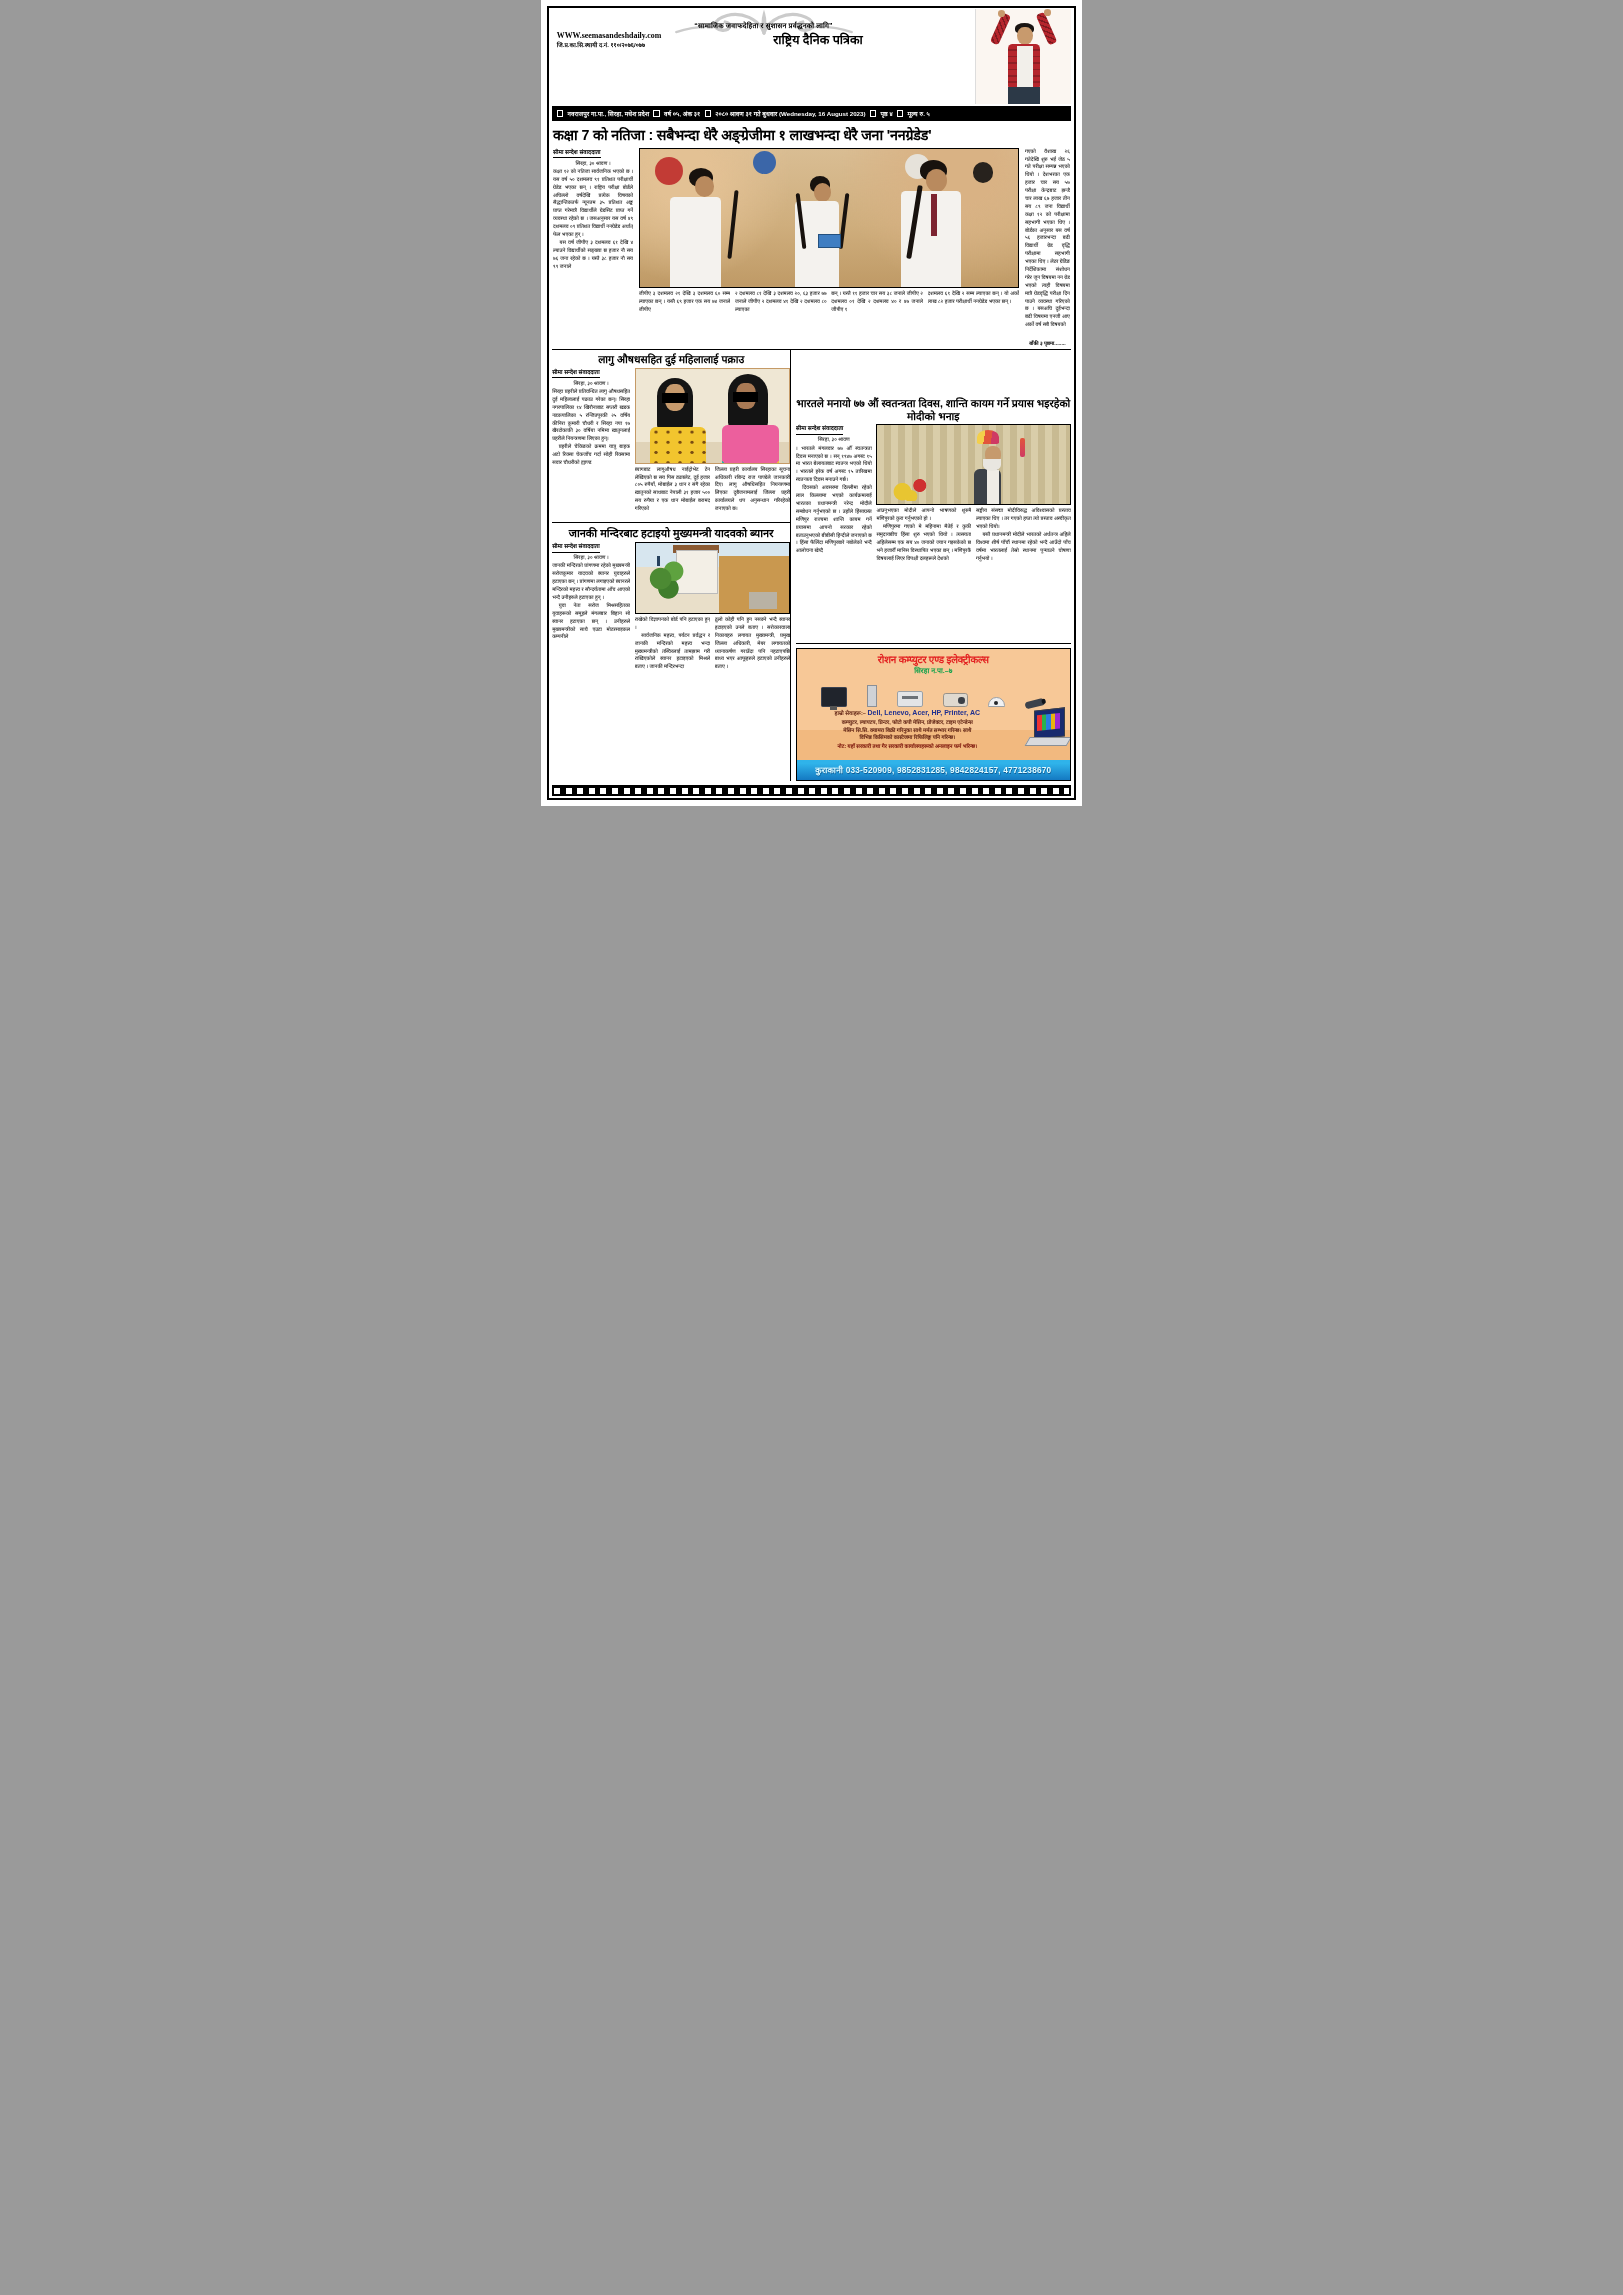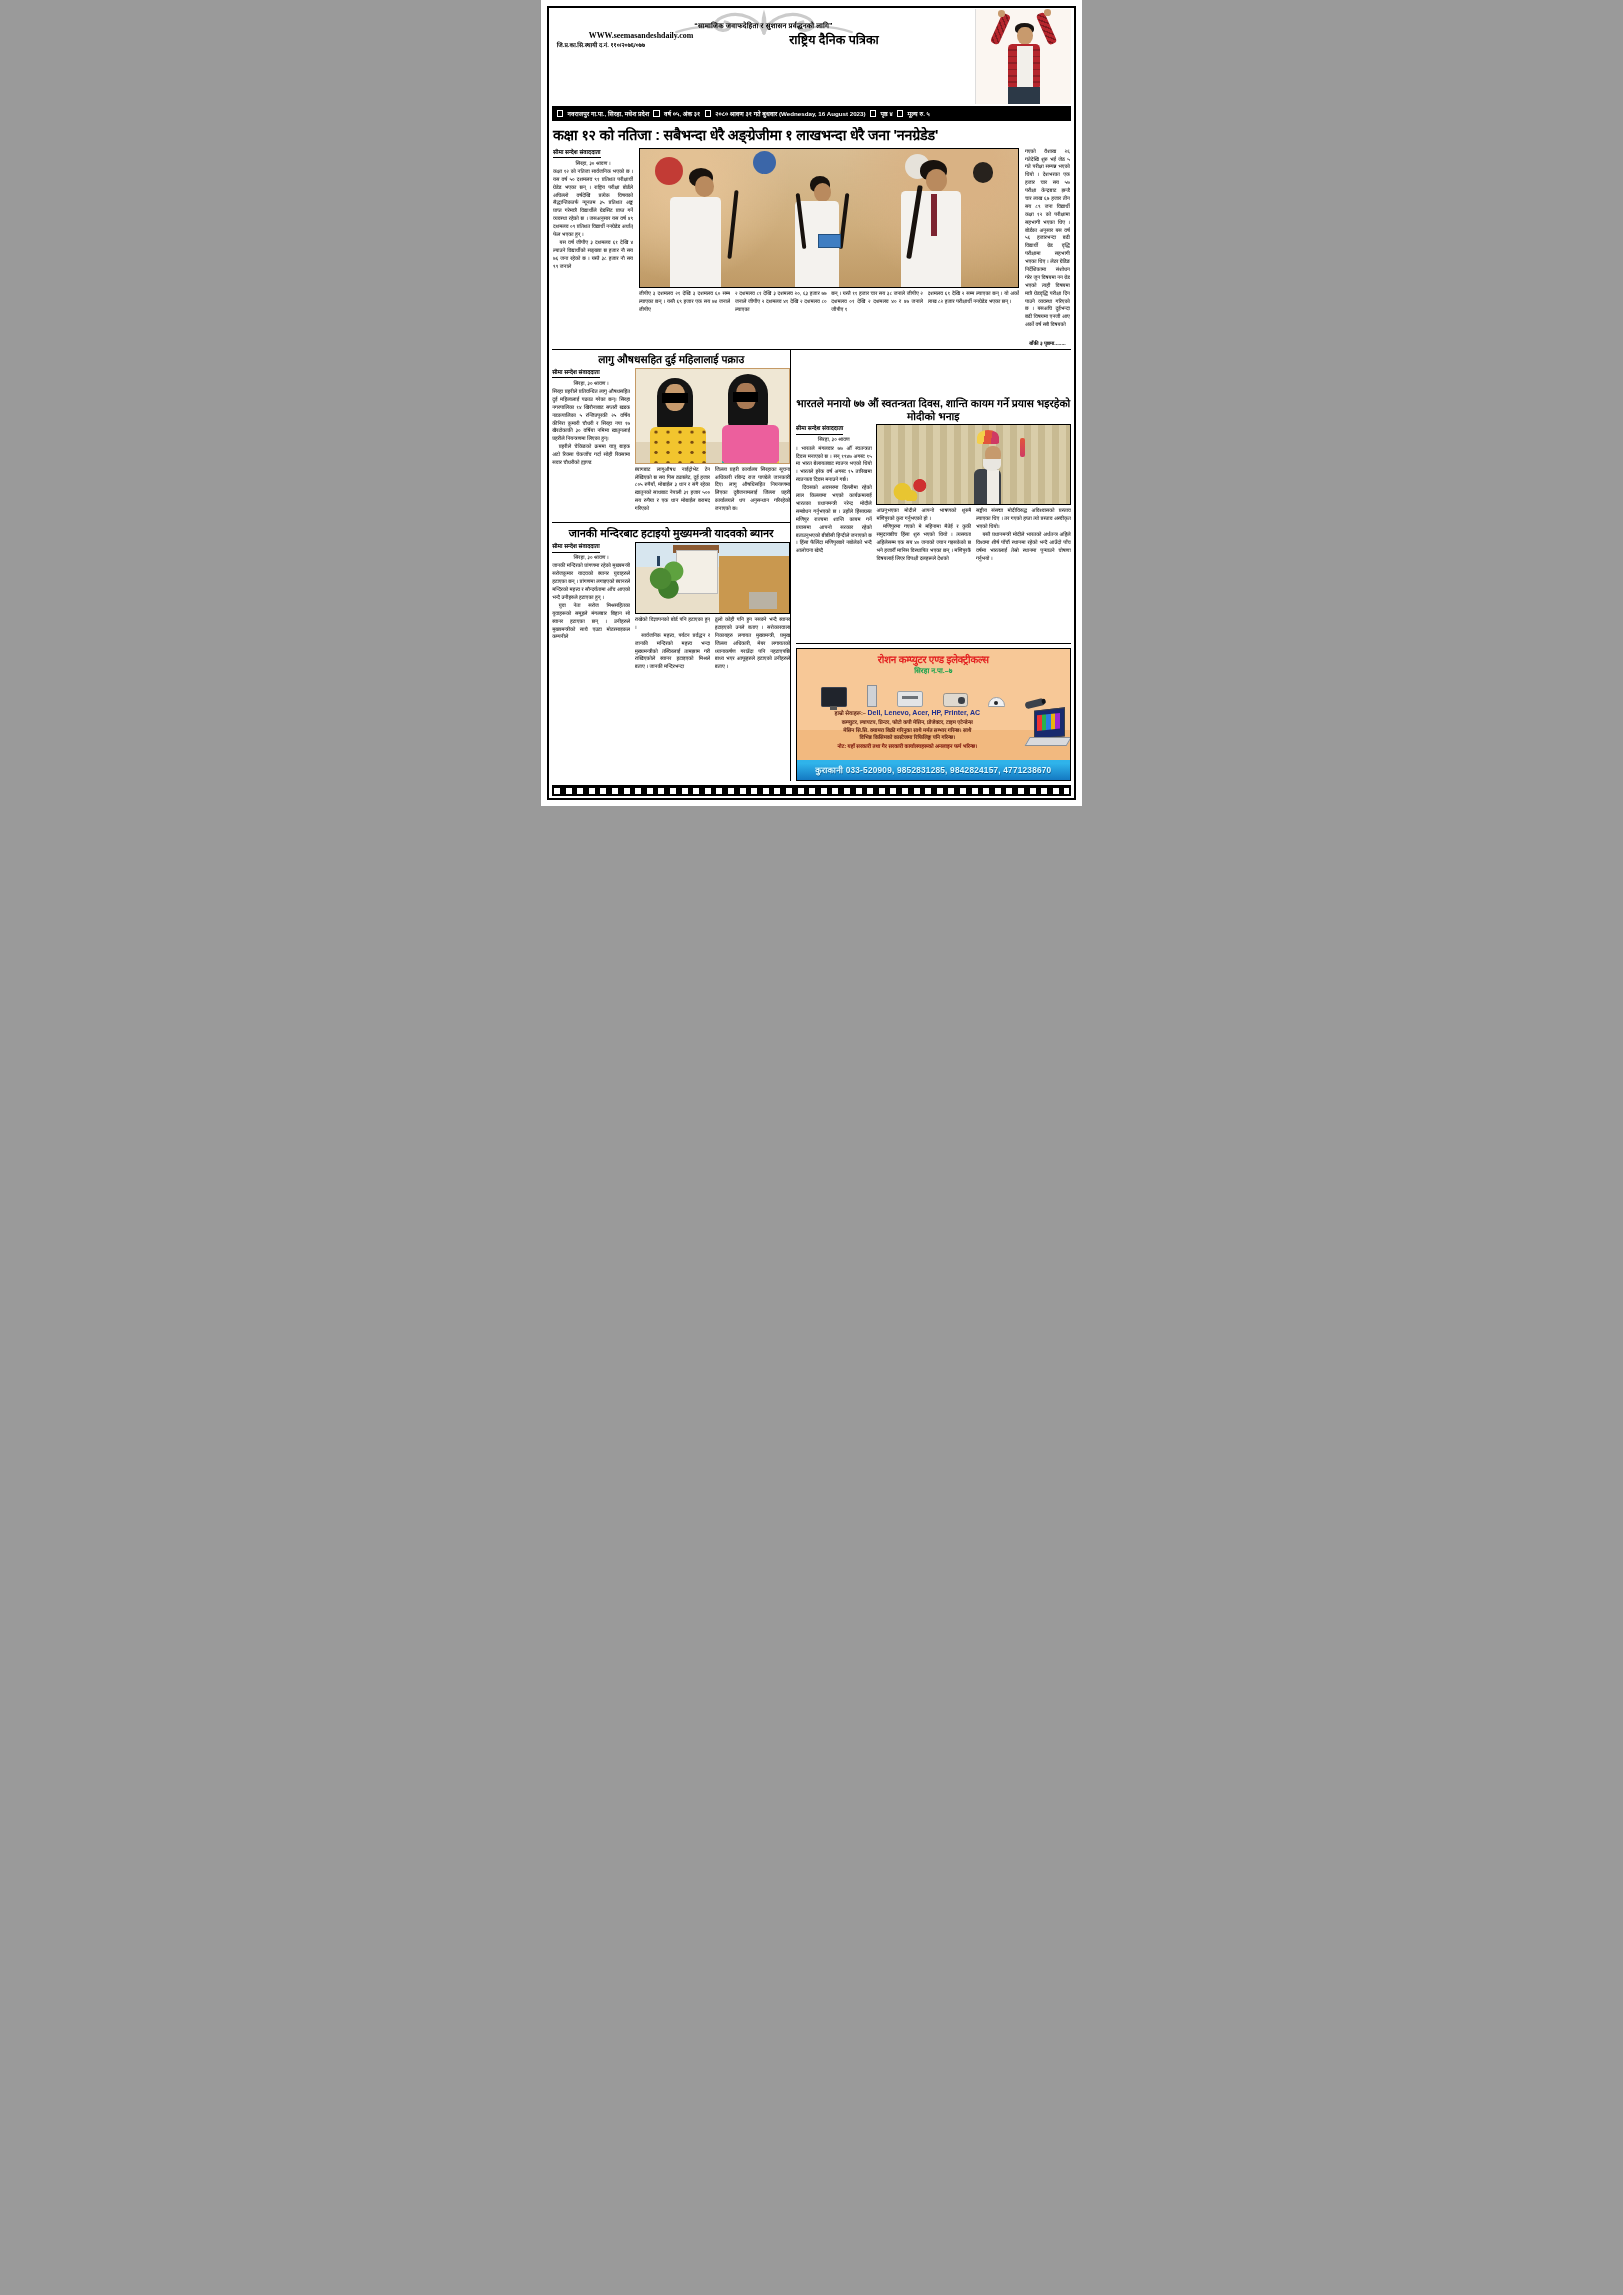--- a/index.html
+++ b/index.html
@@ -8,21 +8,21 @@
 
   
   .masthead { position:relative; height:95px; display:flex; }
   .mast-left { flex:1; position:relative; text-align:center; overflow:hidden; }
   .ornament { position:absolute; top:0; left:50%; transform:translateX(-50%); opacity:.9; }
   .slogan { position:relative; font-size:7px; font-weight:bold; margin-top:12px; letter-spacing:0.2px; }
   .np-title { position:relative; font-size:35px; font-weight:900; line-height:1.05; letter-spacing:0.9px;
               text-shadow:2.3px 1.9px 0 #b9b9b9; margin-top:0; }
   .mast-bottom { display:flex; align-items:flex-end; margin-top:0.9px; }
   .mast-ids { text-align:left; padding-left:4.6px; }
-  .website { font-size:7.9px; font-weight:bold; font-family:"Liberation Serif", serif;margin-left:32px; }
+  .website { font-size:7.9px; font-weight:bold; font-family:"Liberation Serif", serif; }
   .regno { font-size:6px; font-weight:bold; margin-top:0.9px; }
   .daily { flex:1; font-size:12.5px; font-weight:900; padding-bottom:0.9px; }
   .mast-right { width:95px; position:relative; background:#fbf6f1; border-left:0.5px solid #ddd; overflow:hidden; }
   .mp-head { position:absolute; left:41px; top:17.6px; width:15.7px; height:18.5px; background:#c89a6d; border-radius:45% 45% 50% 50%; }
   .mp-hair { position:absolute; left:39px; top:14px; width:19.4px; height:10.2px; background:#191513; border-radius:50% 50% 40% 40%; }
   .mp-armL { position:absolute; left:20.4px; top:3.7px; width:9.3px; height:32px; background:repeating-linear-gradient(45deg,#b5252c 0 2.8px,#7e1a1f 2.8px 4.2px); transform:rotate(24deg); border-radius:3.7px; }
   .mp-armR { position:absolute; left:66px; top:2.8px; width:9.3px; height:33px; background:repeating-linear-gradient(45deg,#b5252c 0 2.8px,#7e1a1f 2.8px 4.2px); transform:rotate(-24deg); border-radius:3.7px; }
   .mp-fistL { position:absolute; left:22px; top:0.9px; width:7.4px; height:6.5px; background:#c89a6d; border-radius:50%; }
   .mp-fistR { position:absolute; left:68px; top:0; width:7.4px; height:6.5px; background:#c89a6d; border-radius:50%; }
   .mp-torso { position:absolute; left:32px; top:35px; width:32px; height:44px; background:repeating-linear-gradient(0deg,#b5252c 0 4.6px,#8e1e24 4.6px 6.5px), repeating-linear-gradient(90deg,rgba(255,255,255,.25) 0 1.4px, transparent 1.4px 5.6px); background-blend-mode:multiply; border-radius:4.6px 4.6px 1.9px 1.9px; }
@@ -182,21 +182,21 @@
     <span class="sq"></span>
     <span>वर्ष ०५, अंक ३१</span>
     <span class="sq"></span>
     <span>२०८० श्रावण ३१ गते बुधवार (Wednesday, 16 August 2023)</span>
     <span class="sq"></span>
     <span>पृष्ठ ४</span>
     <span class="sq"></span>
     <span>मूल्य रु. ५</span>
   </div>
 
-  <div class="lead-headline">कक्षा १२ को नतिजा : सबैभन्दा धेरै अङ्ग्रेजीमा १ लाखभन्दा धेरै जना 'ननग्रेडेड'</div>
+  <div class="lead-headline">कक्षा 7 को नतिजा : सबैभन्दा धेरै अङ्ग्रेजीमा १ लाखभन्दा धेरै जना 'ननग्रेडेड'</div>
   <div class="lead-body">
     <div class="news">
       <span class="byline">सीमा सन्देश संवाददाता</span>
       <div class="dateline">सिरहा, ३० श्रावण ।</div>
       <div>कक्षा १२ को नतिजा सार्वजनिक भएको छ । यस वर्ष ५० दशमलव ९१ प्रतिशत परीक्षार्थी ग्रेडेड भएका छन् । राष्ट्रिय परीक्षा बोर्डले अघिल्लो वर्षदेखि प्रत्येक विषयको सैद्धान्तिकतर्फ न्यूनतम ३५ प्रतिशत अङ्क प्राप्त गरेमात्रै विद्यार्थीले ग्रेडसिट प्राप्त गर्ने व्यवस्था रहेको छ । जसअनुसार यस वर्ष ४९ दशमलव ०९ प्रतिशत विद्यार्थी ननग्रेडेड अर्थात् फेल भएका हुन् ।</div>
       <div style="text-indent:6.5px">यस वर्ष जीपीए ३ दशमलव ६१ देखि ४ ल्याउने विद्यार्थीको सङ्ख्या छ हजार नौ सय ७६ जना रहेको छ । यस्तै ३८ हजार नौ सय ९९ जनाले</div>
     </div>
     <div class="lead-mid">
       <div class="photo photo-lead">
         <div class="bg-blob" style="left:4%;top:6%;width:28px;height:28px;background:#c23b35"></div>

